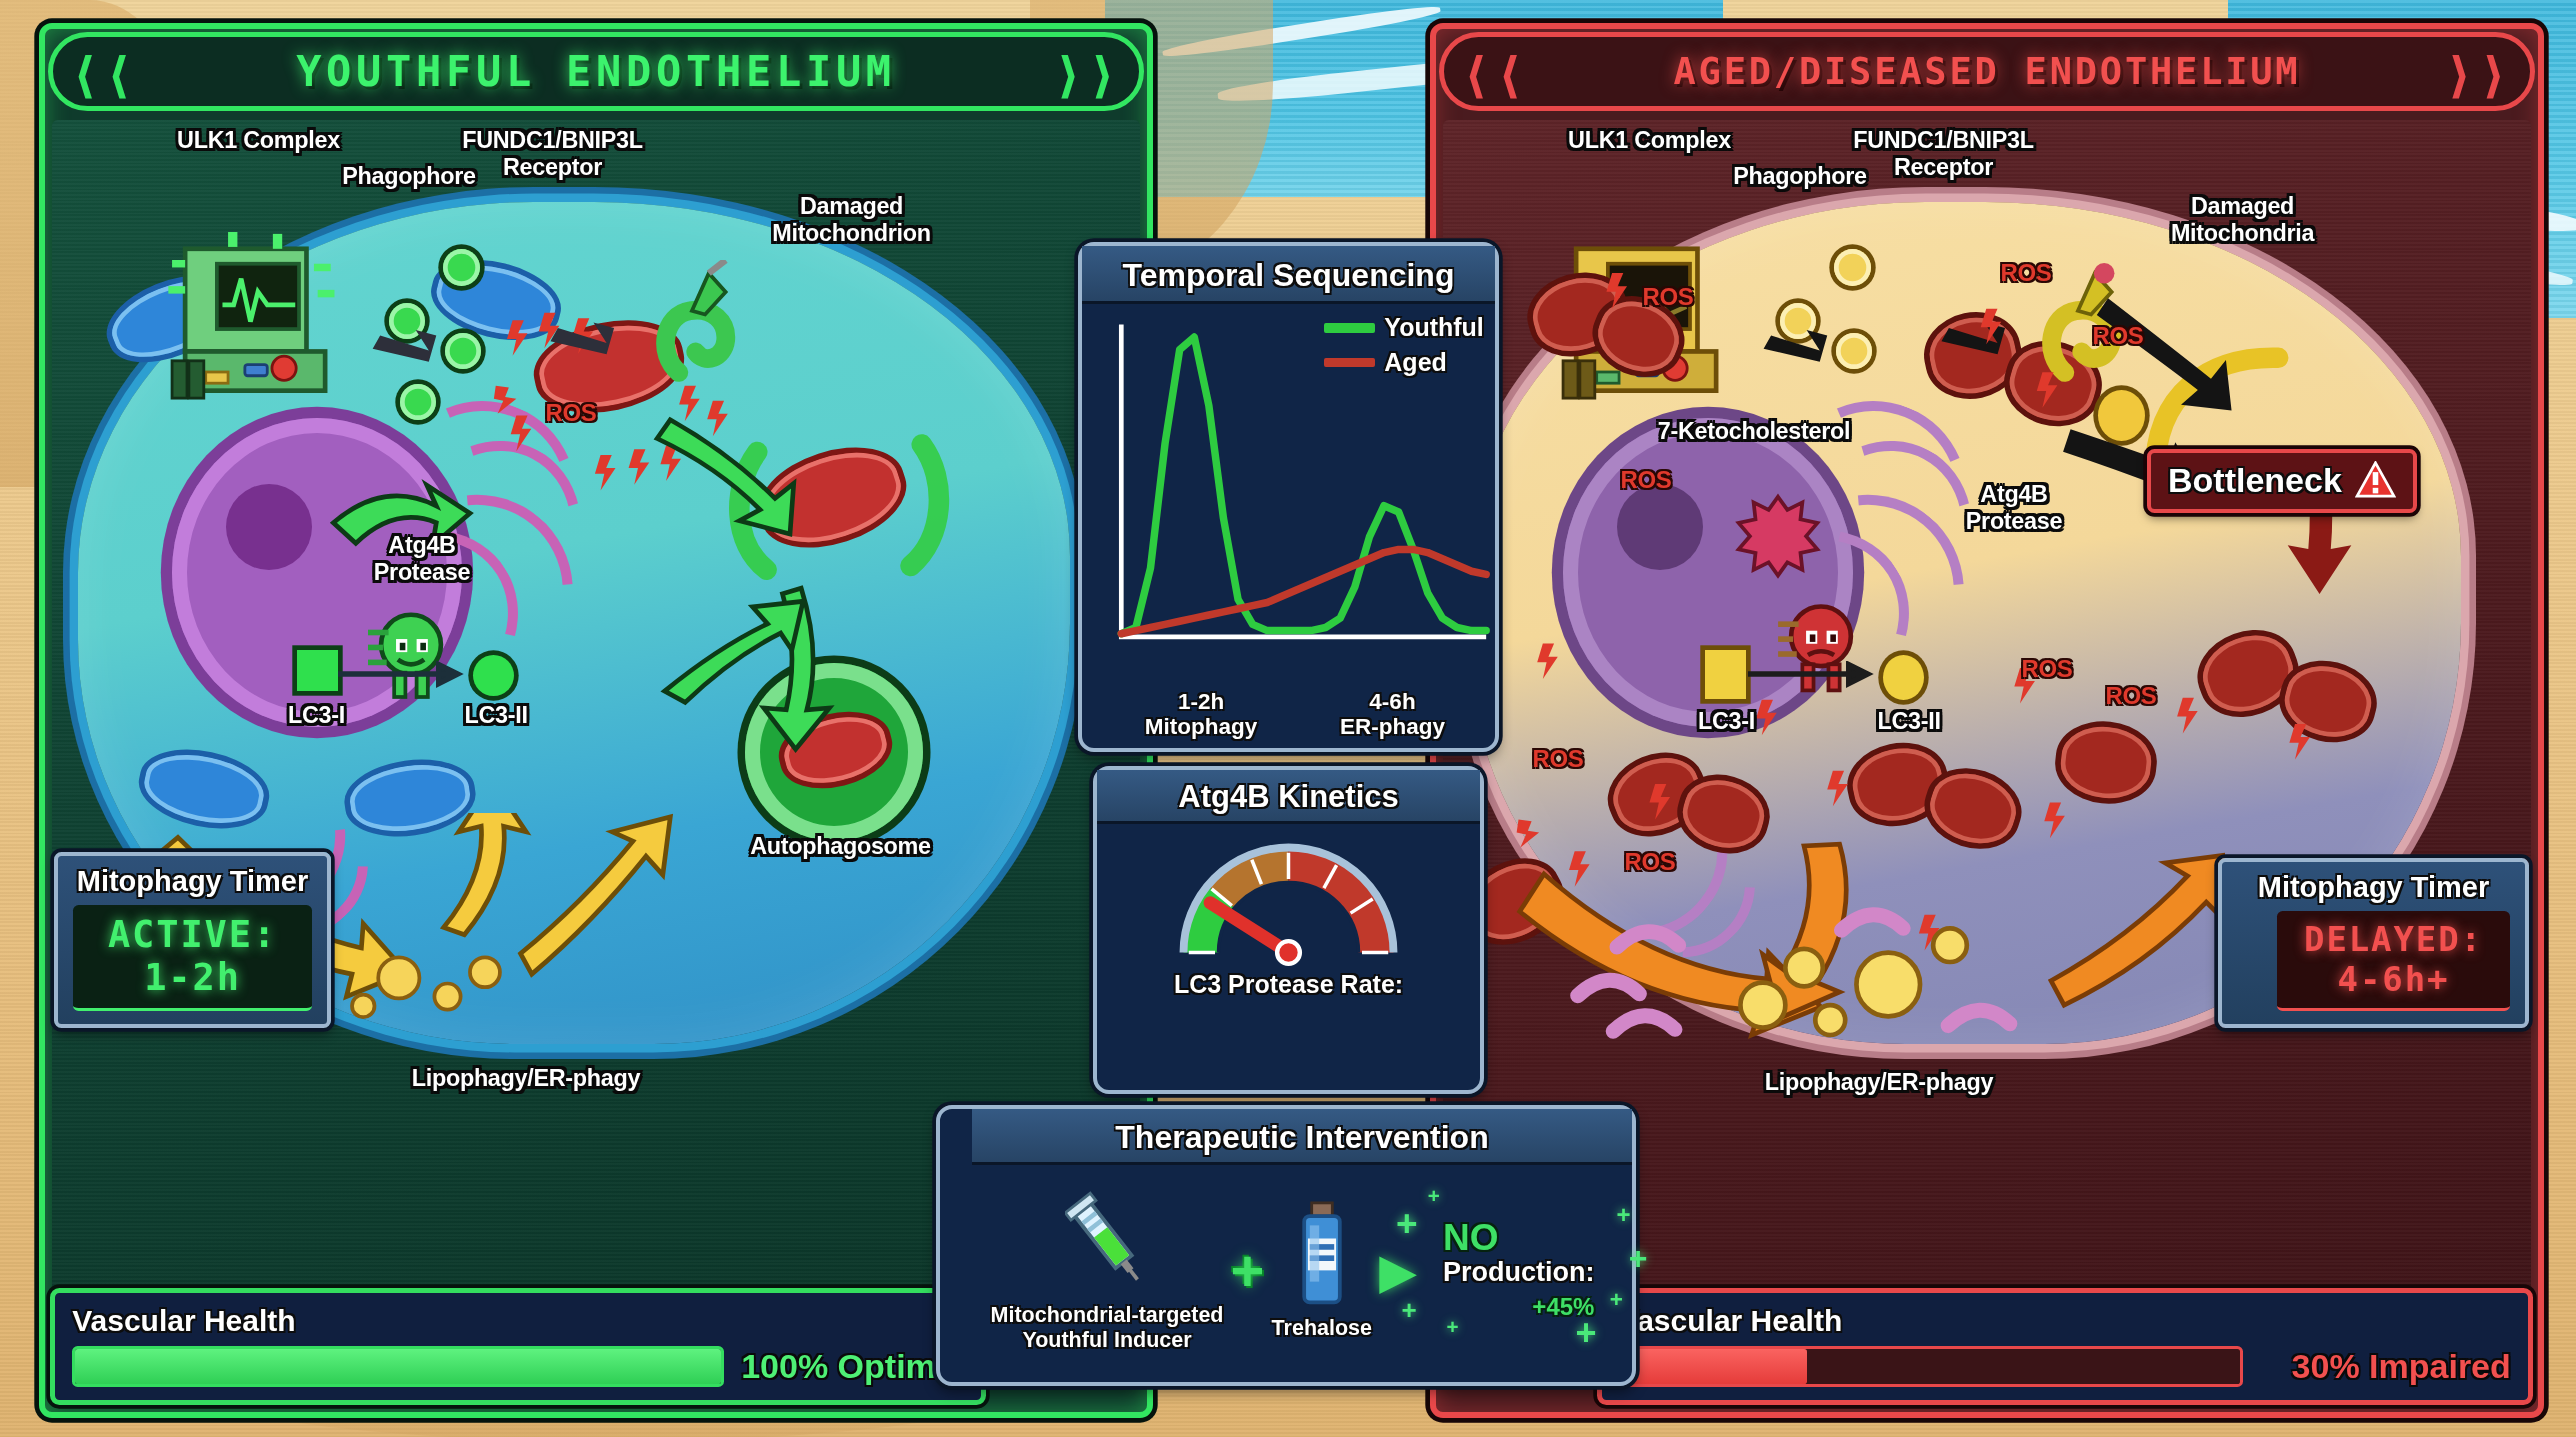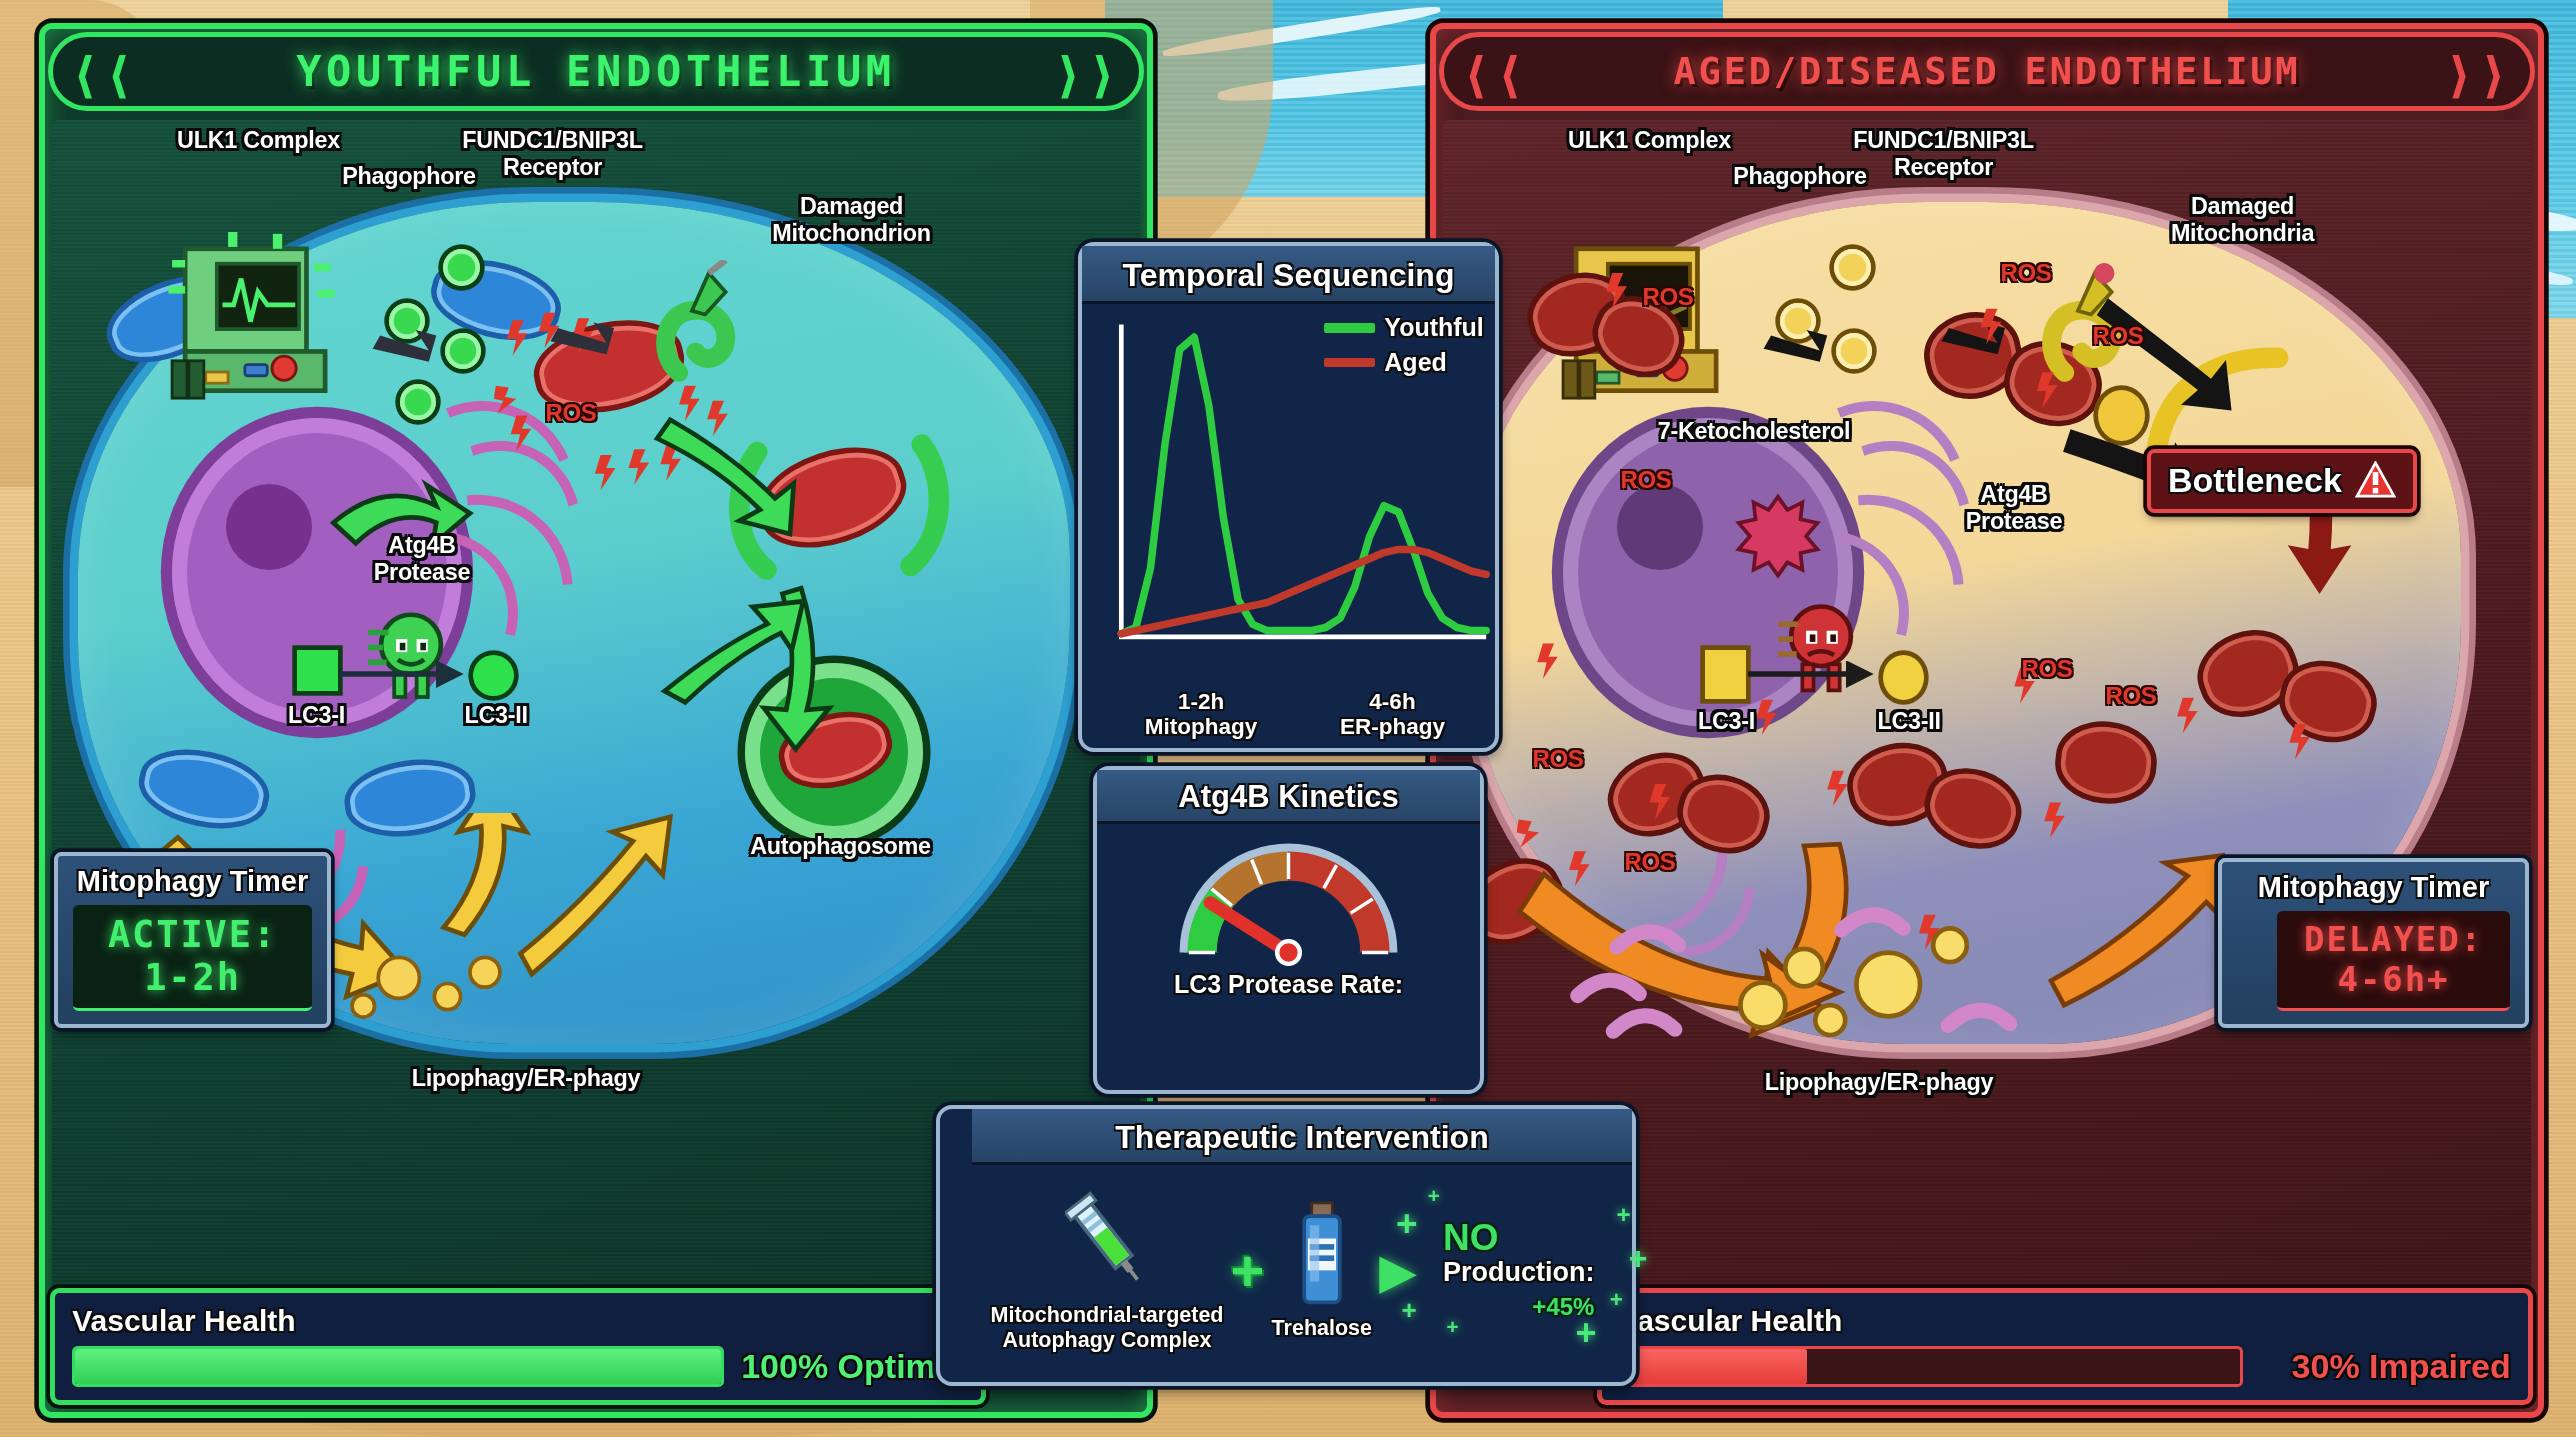--- a/index.html
+++ b/index.html
@@ -696,21 +696,21 @@
               <rect x="36" y="44" width="18" height="38" fill="#4ae03a"></rect>
               <rect x="28" y="4" width="34" height="10" fill="#cfe6f2" stroke="#46697d" stroke-width="3"></rect>
               <rect x="41" y="84" width="8" height="12" fill="#8a8a8a"></rect>
               <rect x="43" y="94" width="4" height="14" fill="#8a8a8a"></rect>
               <rect x="36" y="22" width="18" height="5" fill="#8fc0d8"></rect>
               <rect x="36" y="32" width="18" height="5" fill="#8fc0d8"></rect>
             </g>
           </svg>
         </span>
         <div class="ther-cap">Mitochondrial-targeted
-Autophagy Complex</div>
+Youthful Inducer</div>
       </div>
 
       <div class="plus-glyph">+</div>
 
       <div class="ther-item">
         <span>
           <svg viewBox="0 0 66 112" width="62" height="105">
             <rect x="22" y="2" width="22" height="14" fill="#8a6a56" stroke="#3e2d22" stroke-width="3"></rect>
             <rect x="14" y="16" width="38" height="92" rx="6" fill="#3f8fd6" stroke="#1c4f85" stroke-width="4"></rect>
             <rect x="18" y="40" width="30" height="34" fill="#f2f7fb"></rect>

